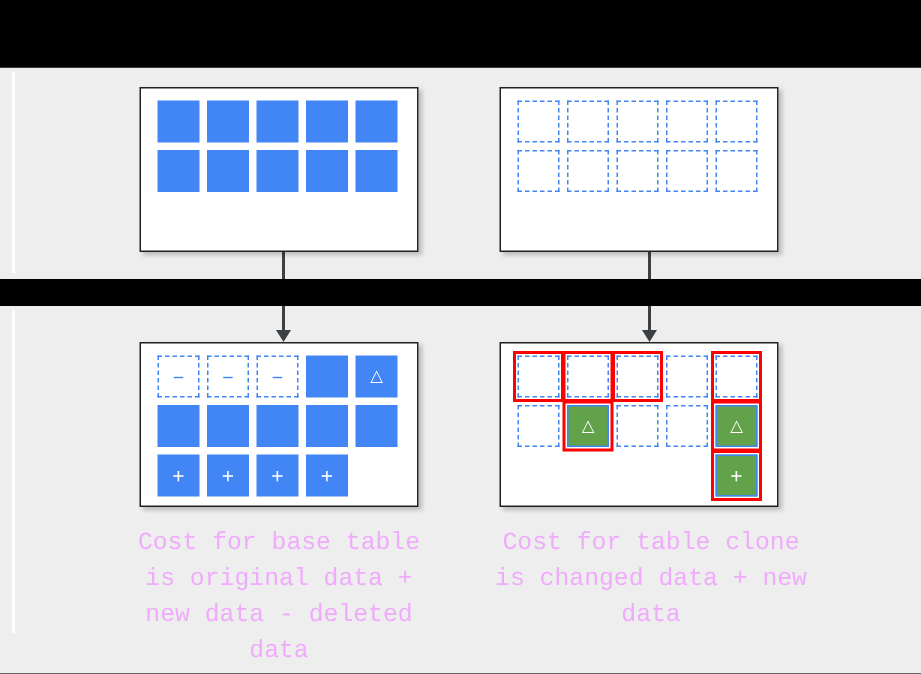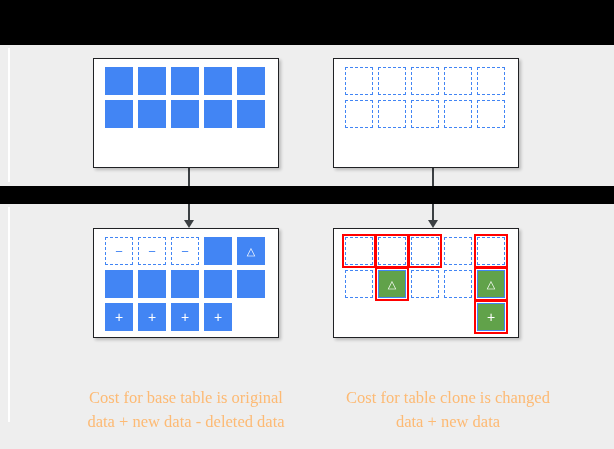--- a/index.html
+++ b/index.html
@@ -137,28 +137,27 @@
 
   .glyph { pointer-events: none; }
   .glyph.minus { font-size: 13px; color: #4285f4; font-weight: 400; }
   .glyph.plus  { font-size: 14px; color: #ffffff; font-weight: 400; }
   .glyph.delta { font-size: 11px; color: #ffffff; font-weight: 400; }
 
   
   .caption {
     position: absolute;
     text-align: center;
-    color: #fdba74;
+    color: #f0abfc;
     font-size: 16.5px;
     line-height: 1.45;
-    font-family: Liberation Serif, serif;
-    margin-top: 36px;
+    font-family: Liberation Mono, monospace;
   }
   #caption-base  { left: 78px;  top: 350px; width: 216px; }
-  #caption-clone { left: 340px; top: 350px; width: 216px; }
+  #caption-clone { left: 326px; top: 350px; width: 216px; }
 </style>
 </head>
 <body>
 
 <div class="band" id="band-top"></div>
 <div class="band" id="band-bottom"></div>
 <div class="left-rule" id="rule-top"></div>
 <div class="left-rule" id="rule-bottom"></div>
 
 <div class="arrow" id="arrow-left-line"></div>

